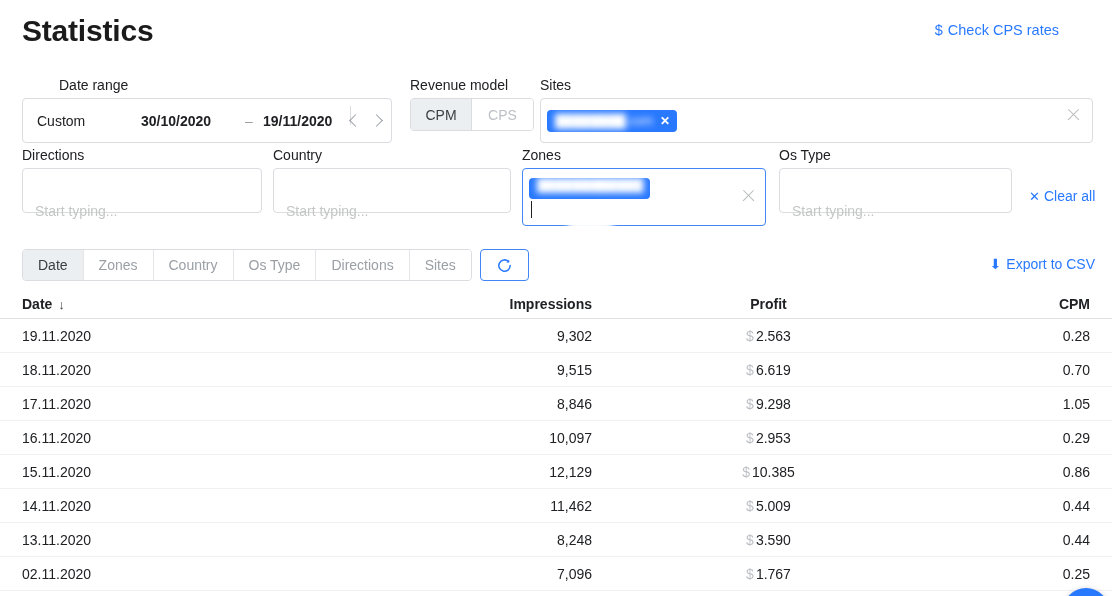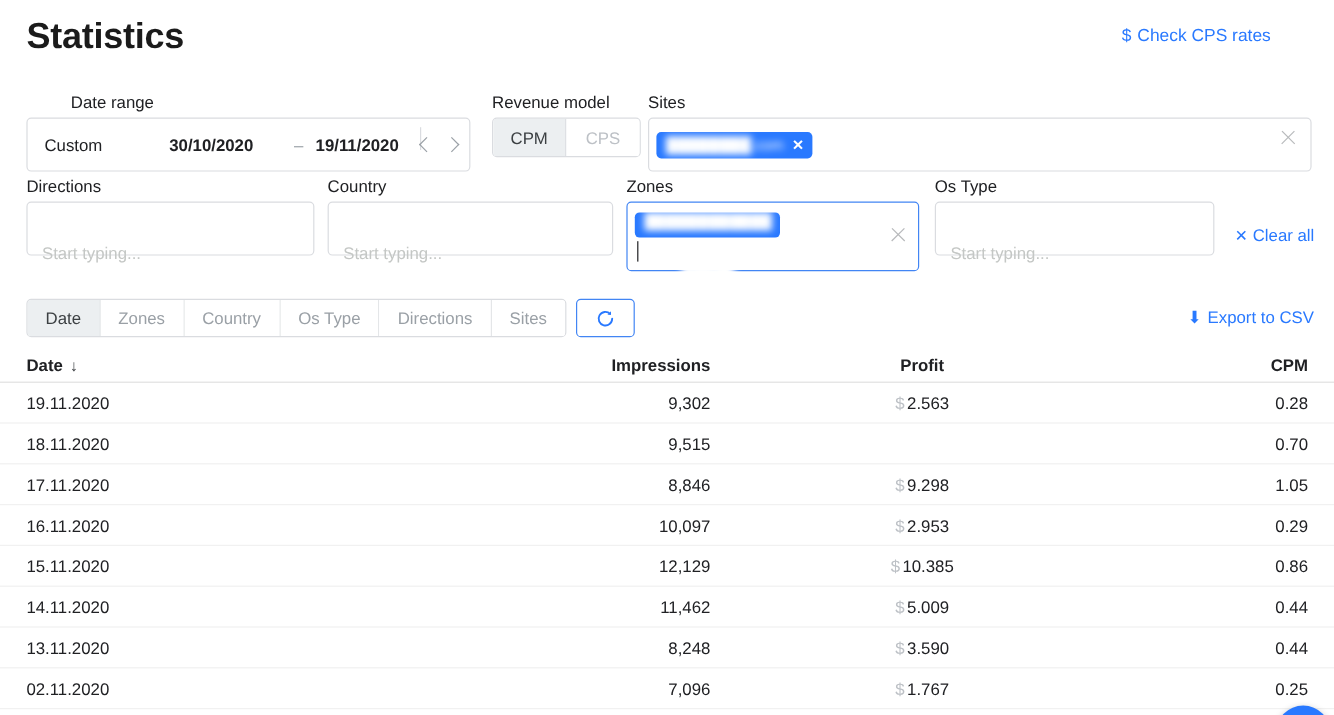--- a/index.html
+++ b/index.html
@@ -265,20 +265,21 @@
     <div id="table-body">
         <div class="trow body">
           <div class="c-date">19.11.2020</div>
           <div class="c-imp">9,302</div>
           <div class="c-prof"><span class="cur">$</span><span>2.563</span></div>
           <div class="c-cpm">0.28</div>
         </div>
         <div class="trow body">
           <div class="c-date">18.11.2020</div>
           <div class="c-imp">9,515</div>
+          <div class="c-prof"><span class="cur">$</span><span>6.619</span></div>
           <div class="c-cpm">0.70</div>
         </div>
         <div class="trow body">
           <div class="c-date">17.11.2020</div>
           <div class="c-imp">8,846</div>
           <div class="c-prof"><span class="cur">$</span><span>9.298</span></div>
           <div class="c-cpm">1.05</div>
         </div>
         <div class="trow body">
           <div class="c-date">16.11.2020</div>

